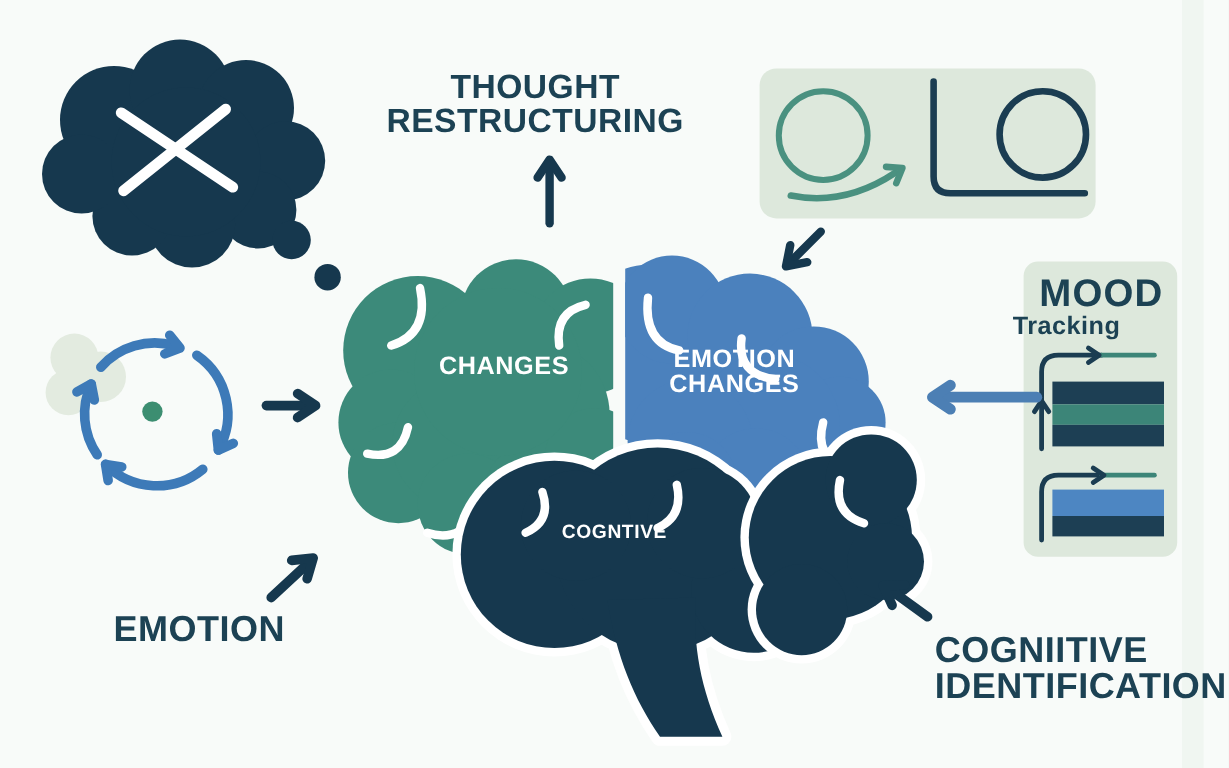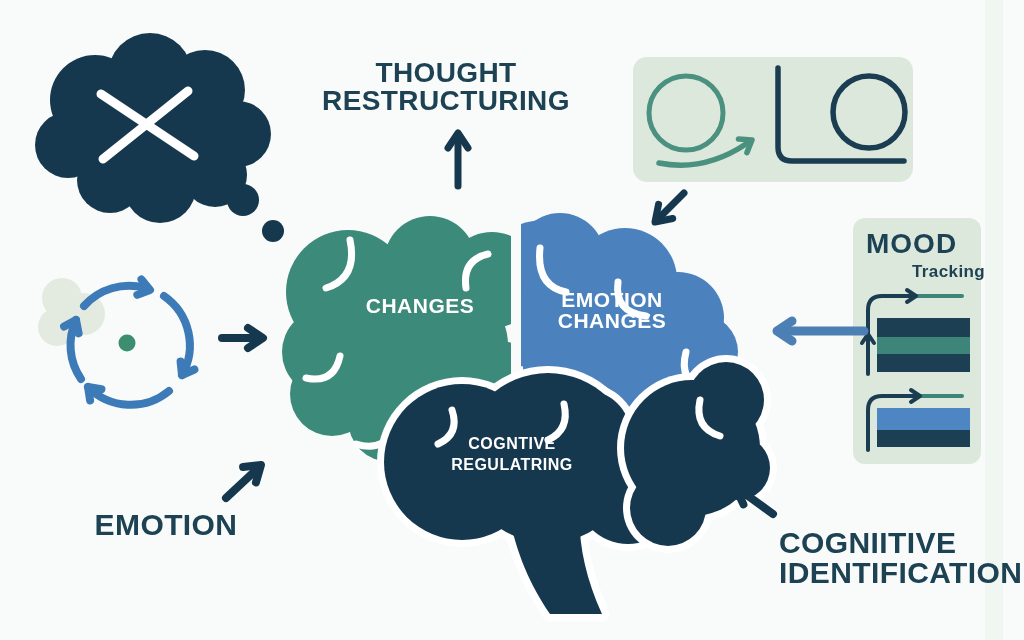--- a/index.html
+++ b/index.html
@@ -271,19 +271,18 @@
     <div>CHANGES</div>
   </div>
 
   <div class="brain-lbl" style="left:512px;top:289px;width:200px;font-size:21px;line-height:21px;">
     <div>EMOTION</div>
     <div>CHANGES</div>
   </div>
 
   <div class="brain-lbl" style="left:392px;top:433px;width:240px;font-size:16px;line-height:21px;">
     <div>COGNTIVE</div>
-    <div>REGULATRING</div>
-  </div>
-
-  <div class="lbl" style="left:866px;top:230px;font-size:28px;line-height:28px;letter-spacing:1px;">MOOD</div>
-  <div class="lbl" style="left:912px;top:262px;font-size:17px;line-height:19px;">Tracking</div>
+  </div>
+
+  <div class="lbl" style="left:866px;top:230px;font-size:32px;line-height:28px;letter-spacing:1px;">MOOD</div>
+  <div class="lbl" style="left:844px;top:262px;font-size:21px;line-height:19px;">Tracking</div>
 
 </div>
 
 </body></html>

